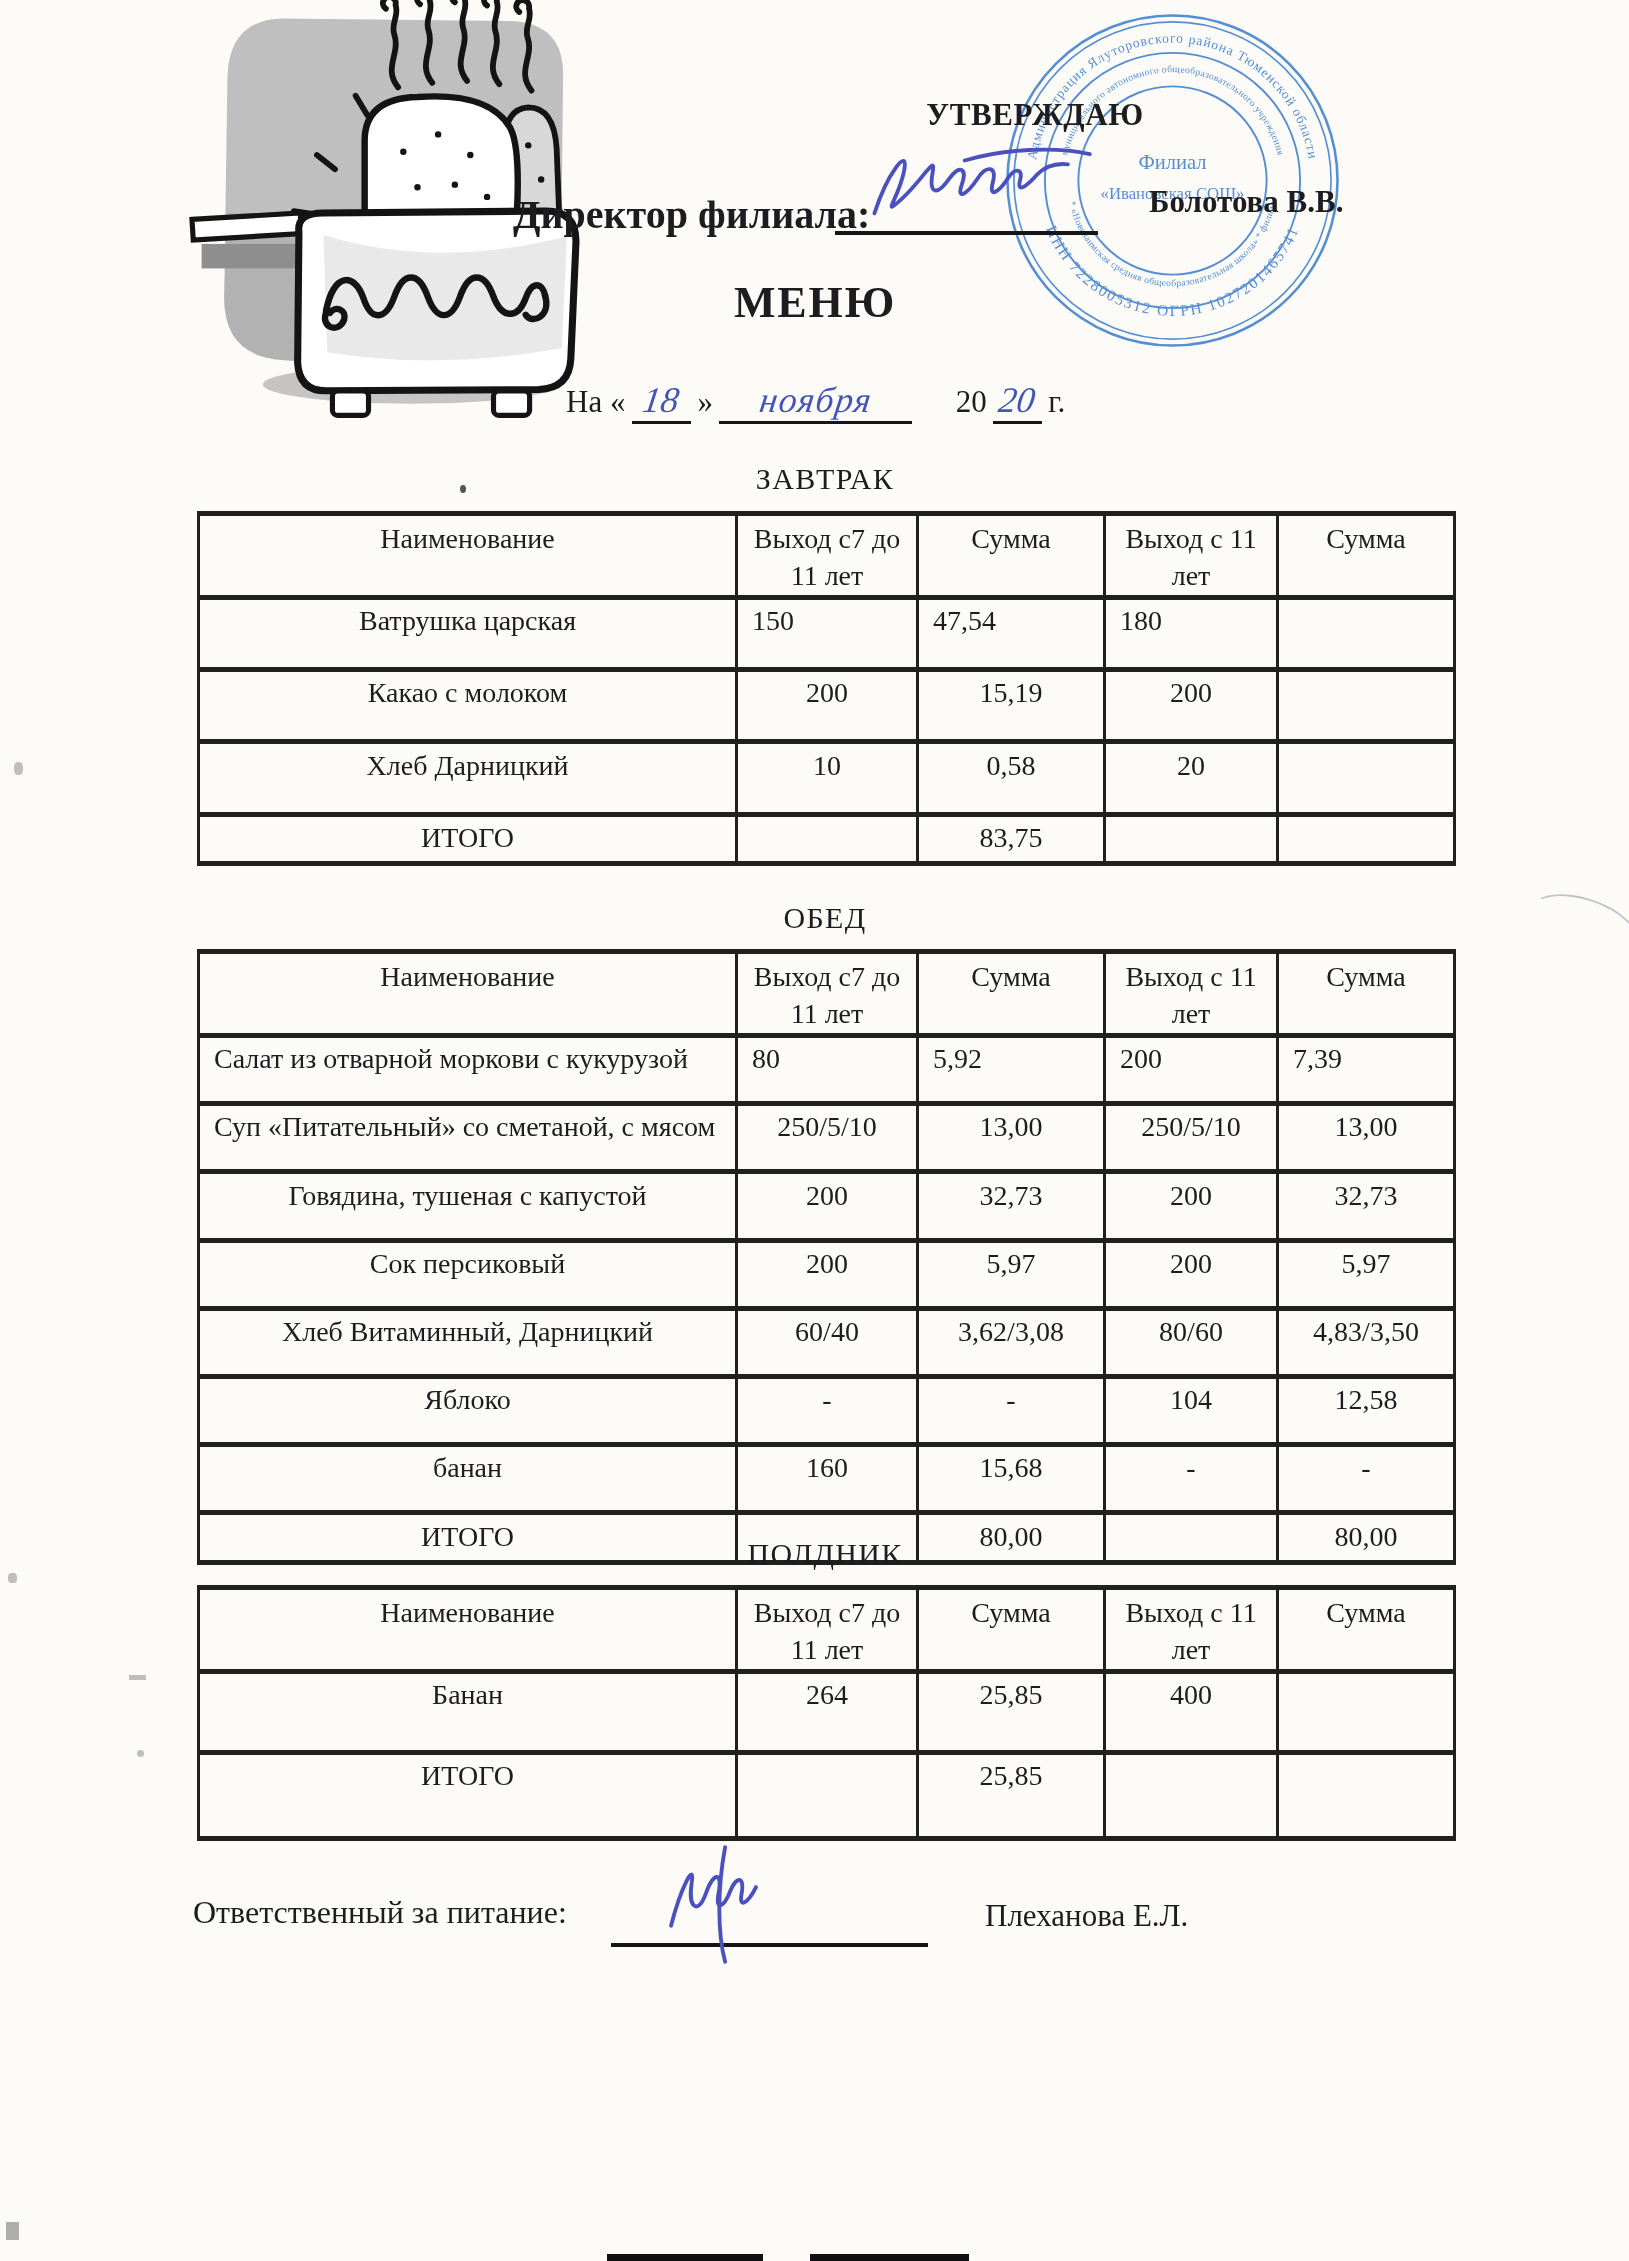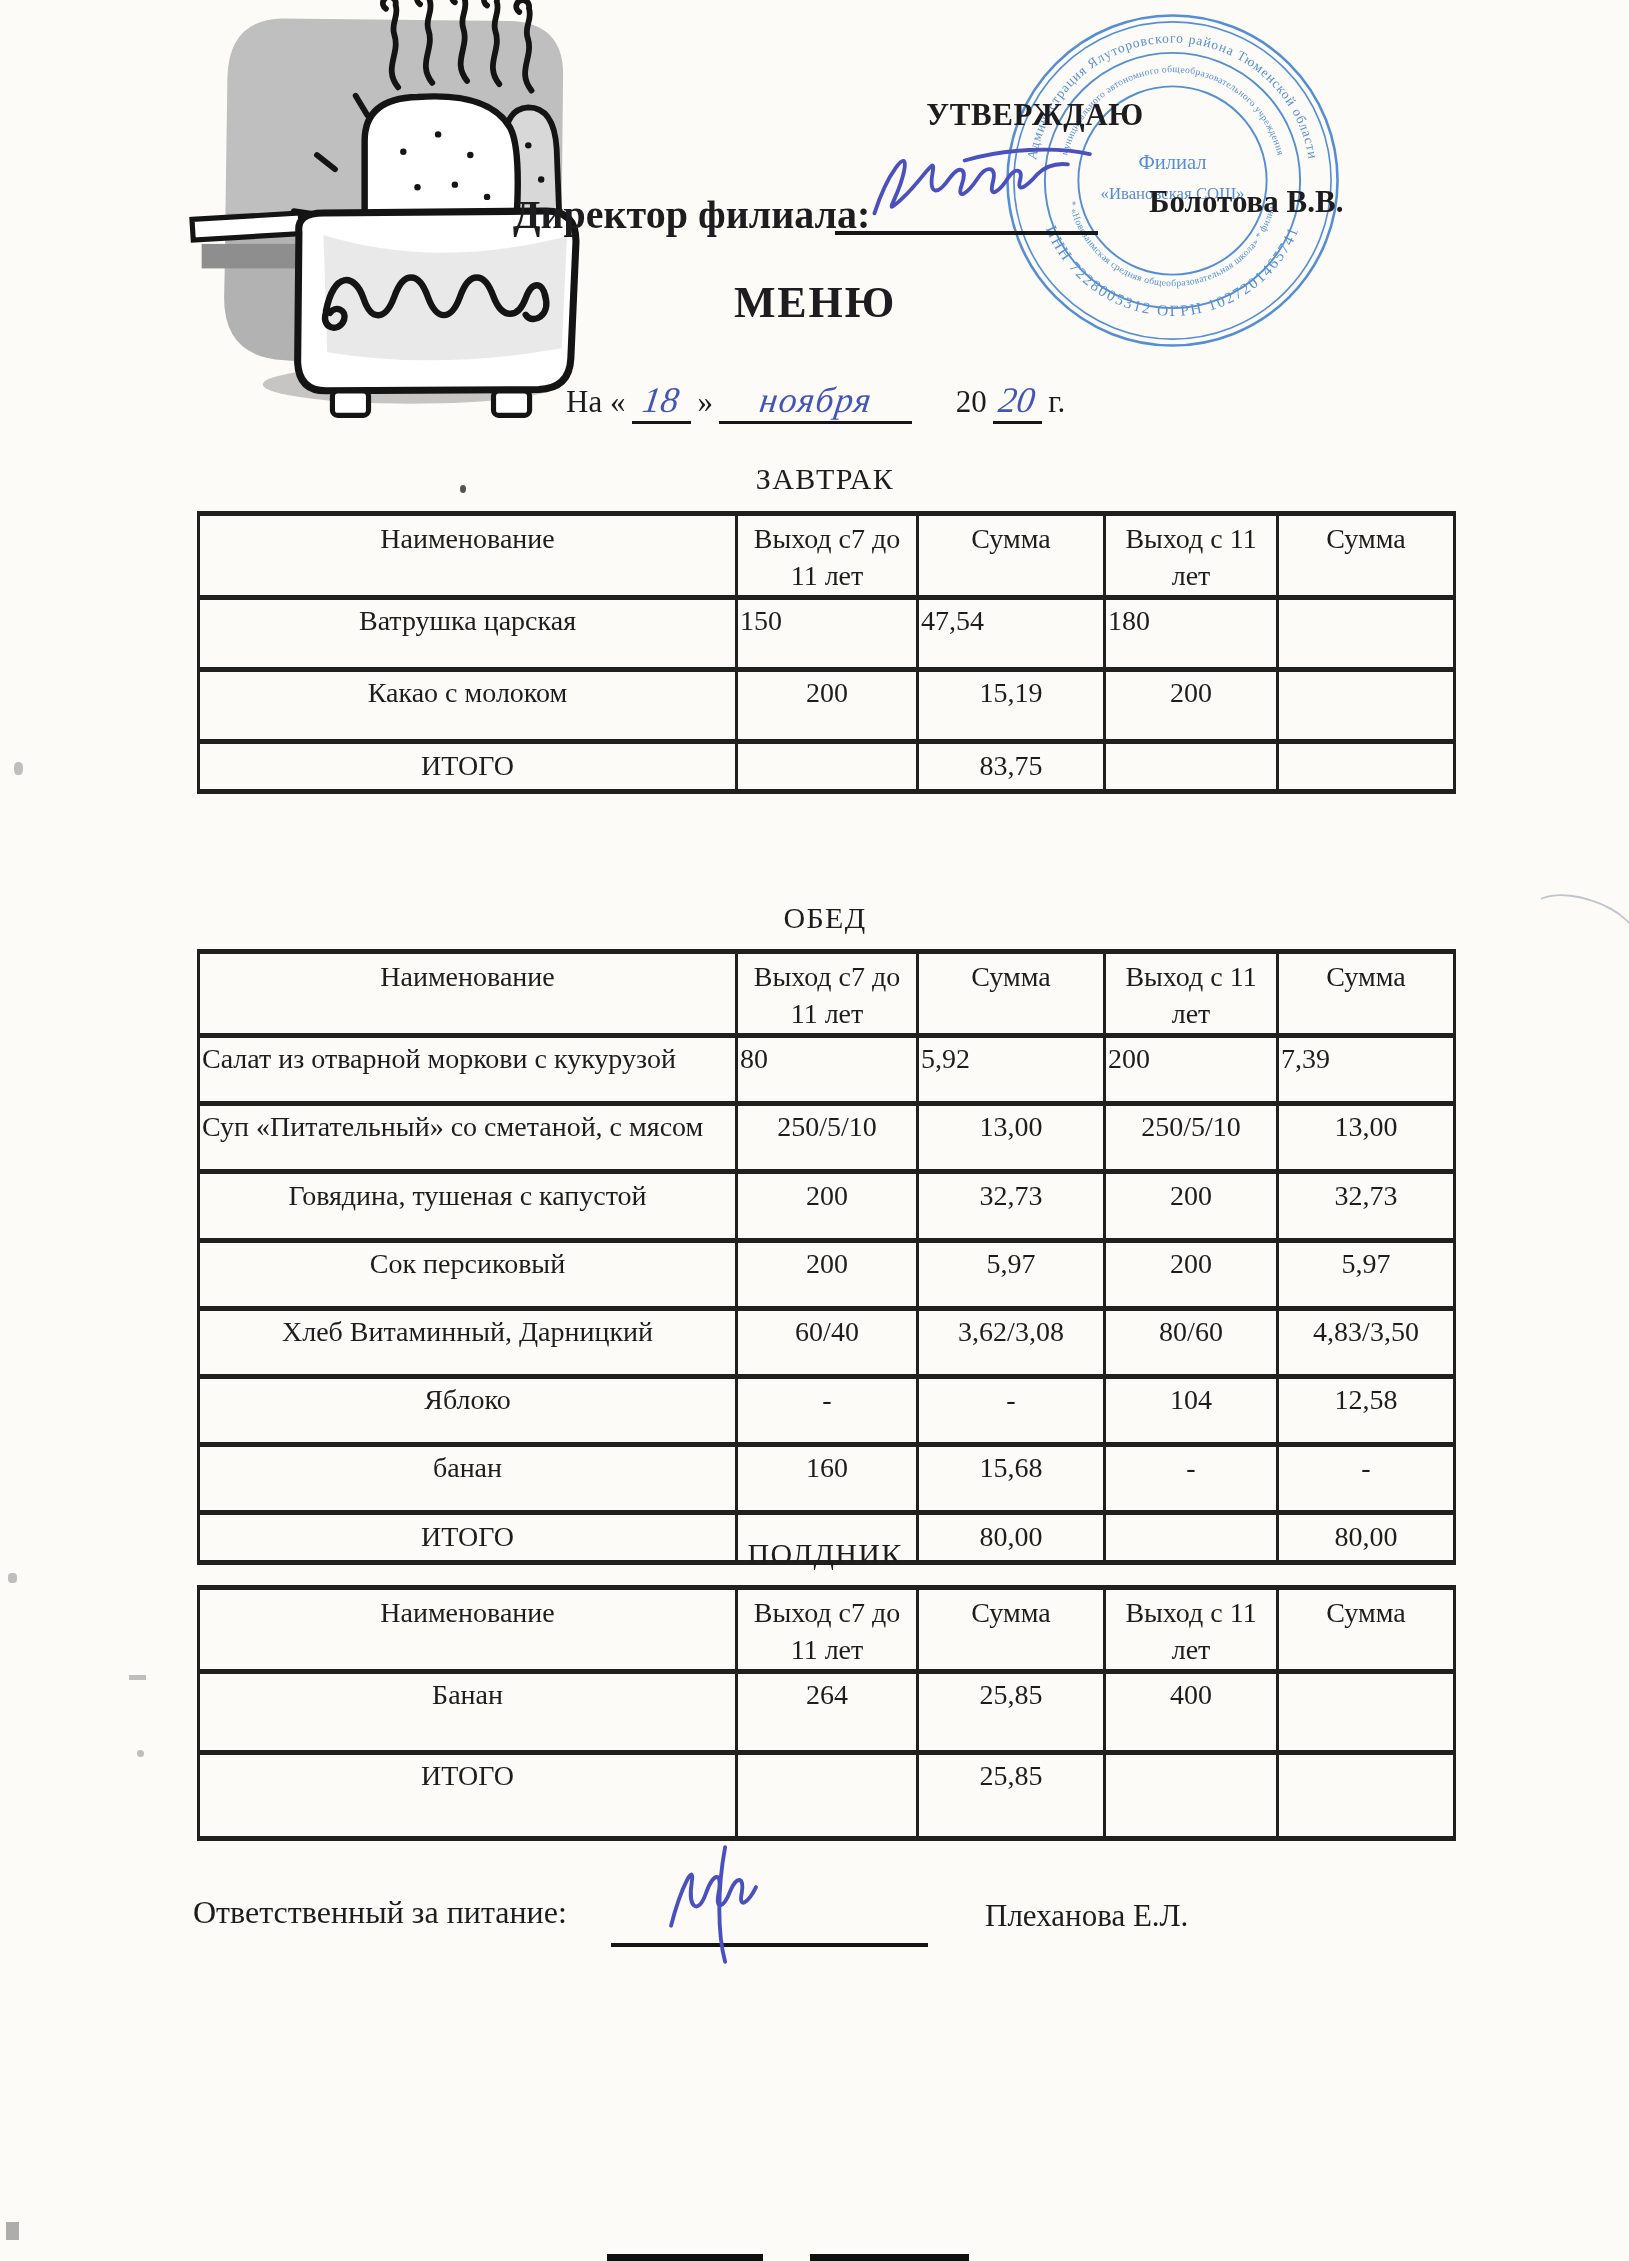--- a/index.html
+++ b/index.html
@@ -38,21 +38,21 @@
               table-layout:fixed;font-size:28px;color:#1d1d1f;}
   #table1{top:511px;} #table2{top:949px;} #table3{top:1585px;}
   .menu-table td{border:3.2px solid var(--ink);border-top-width:5.2px;border-bottom-width:5.2px;
                  vertical-align:top;text-align:center;padding:5.2px 7.7px 0;overflow:hidden;}
   tr.hdr td{height:62px;line-height:1.32;padding-top:5.2px;}
   #table1 tr.item td{height:62px;}
   #table2 tr.item td{height:58px;}
   #table3 tr.item td{height:71px;}
   tr.total td{height:39px;}
   #table3 tr.total td{height:76px;}
-  td.al{text-align:left;padding-left:2px;}
+  td.al{text-align:left;padding-left:14px;}
 
   
   .footer-label{position:absolute;left:193px;top:1894px;font-size:32px;}
   .footer-underline{position:absolute;left:611px;top:1943px;width:317px;height:3.9px;background:#141414;}
   .sig-footer{position:absolute;left:653px;top:1843px;z-index:3;}
   .footer-name{position:absolute;left:985px;top:1898px;font-size:31px;}
 
   
   .speck{position:absolute;border-radius:50%;background:#55534c;}
   .mark{position:absolute;background:#8c8c8c;opacity:.55;}
@@ -178,20 +178,27 @@
       <td class="al">180</td>
       <td></td>
     </tr>
     <tr class="item">
       <td>Какао с молоком</td>
       <td>200</td>
       <td>15,19</td>
       <td>200</td>
       <td></td>
     </tr>
+    <tr class="item">
+      <td>Хлеб Дарницкий</td>
+      <td>10</td>
+      <td>0,58</td>
+      <td>20</td>
+      <td></td>
+    </tr>
     <tr class="total">
       <td>ИТОГО</td>
       <td></td>
       <td>83,75</td>
       <td></td>
       <td></td>
     </tr>
   </tbody>
     </table>
 

